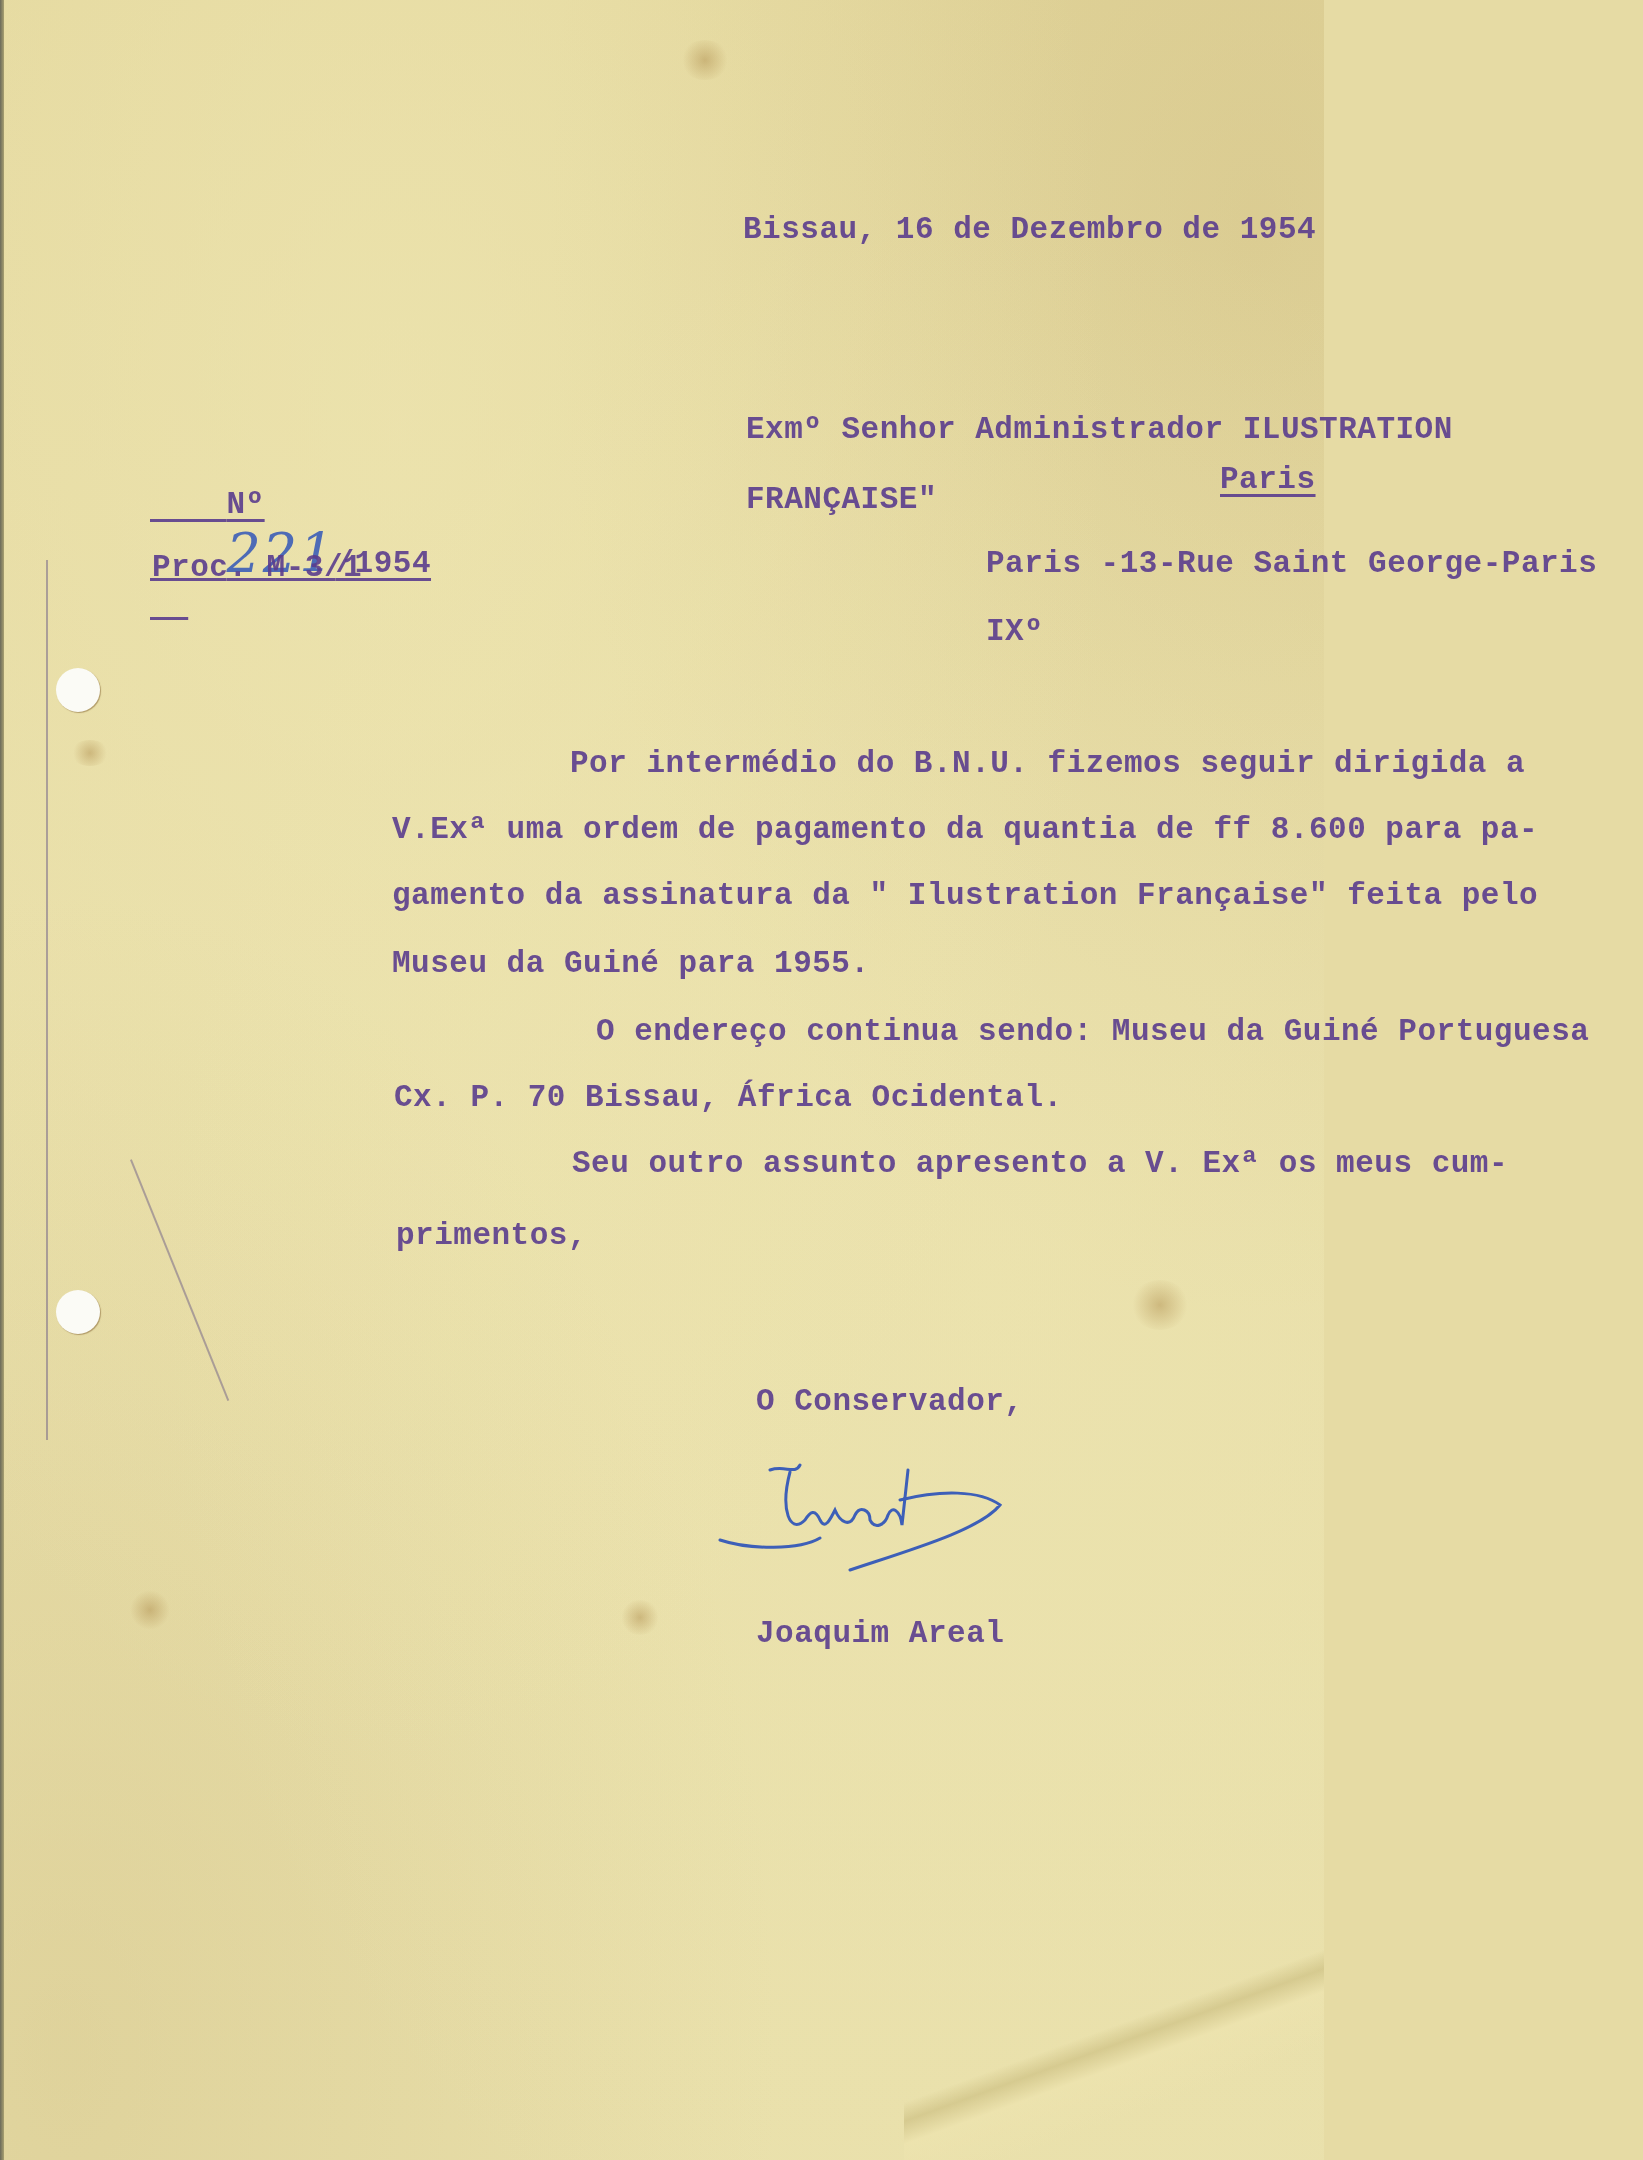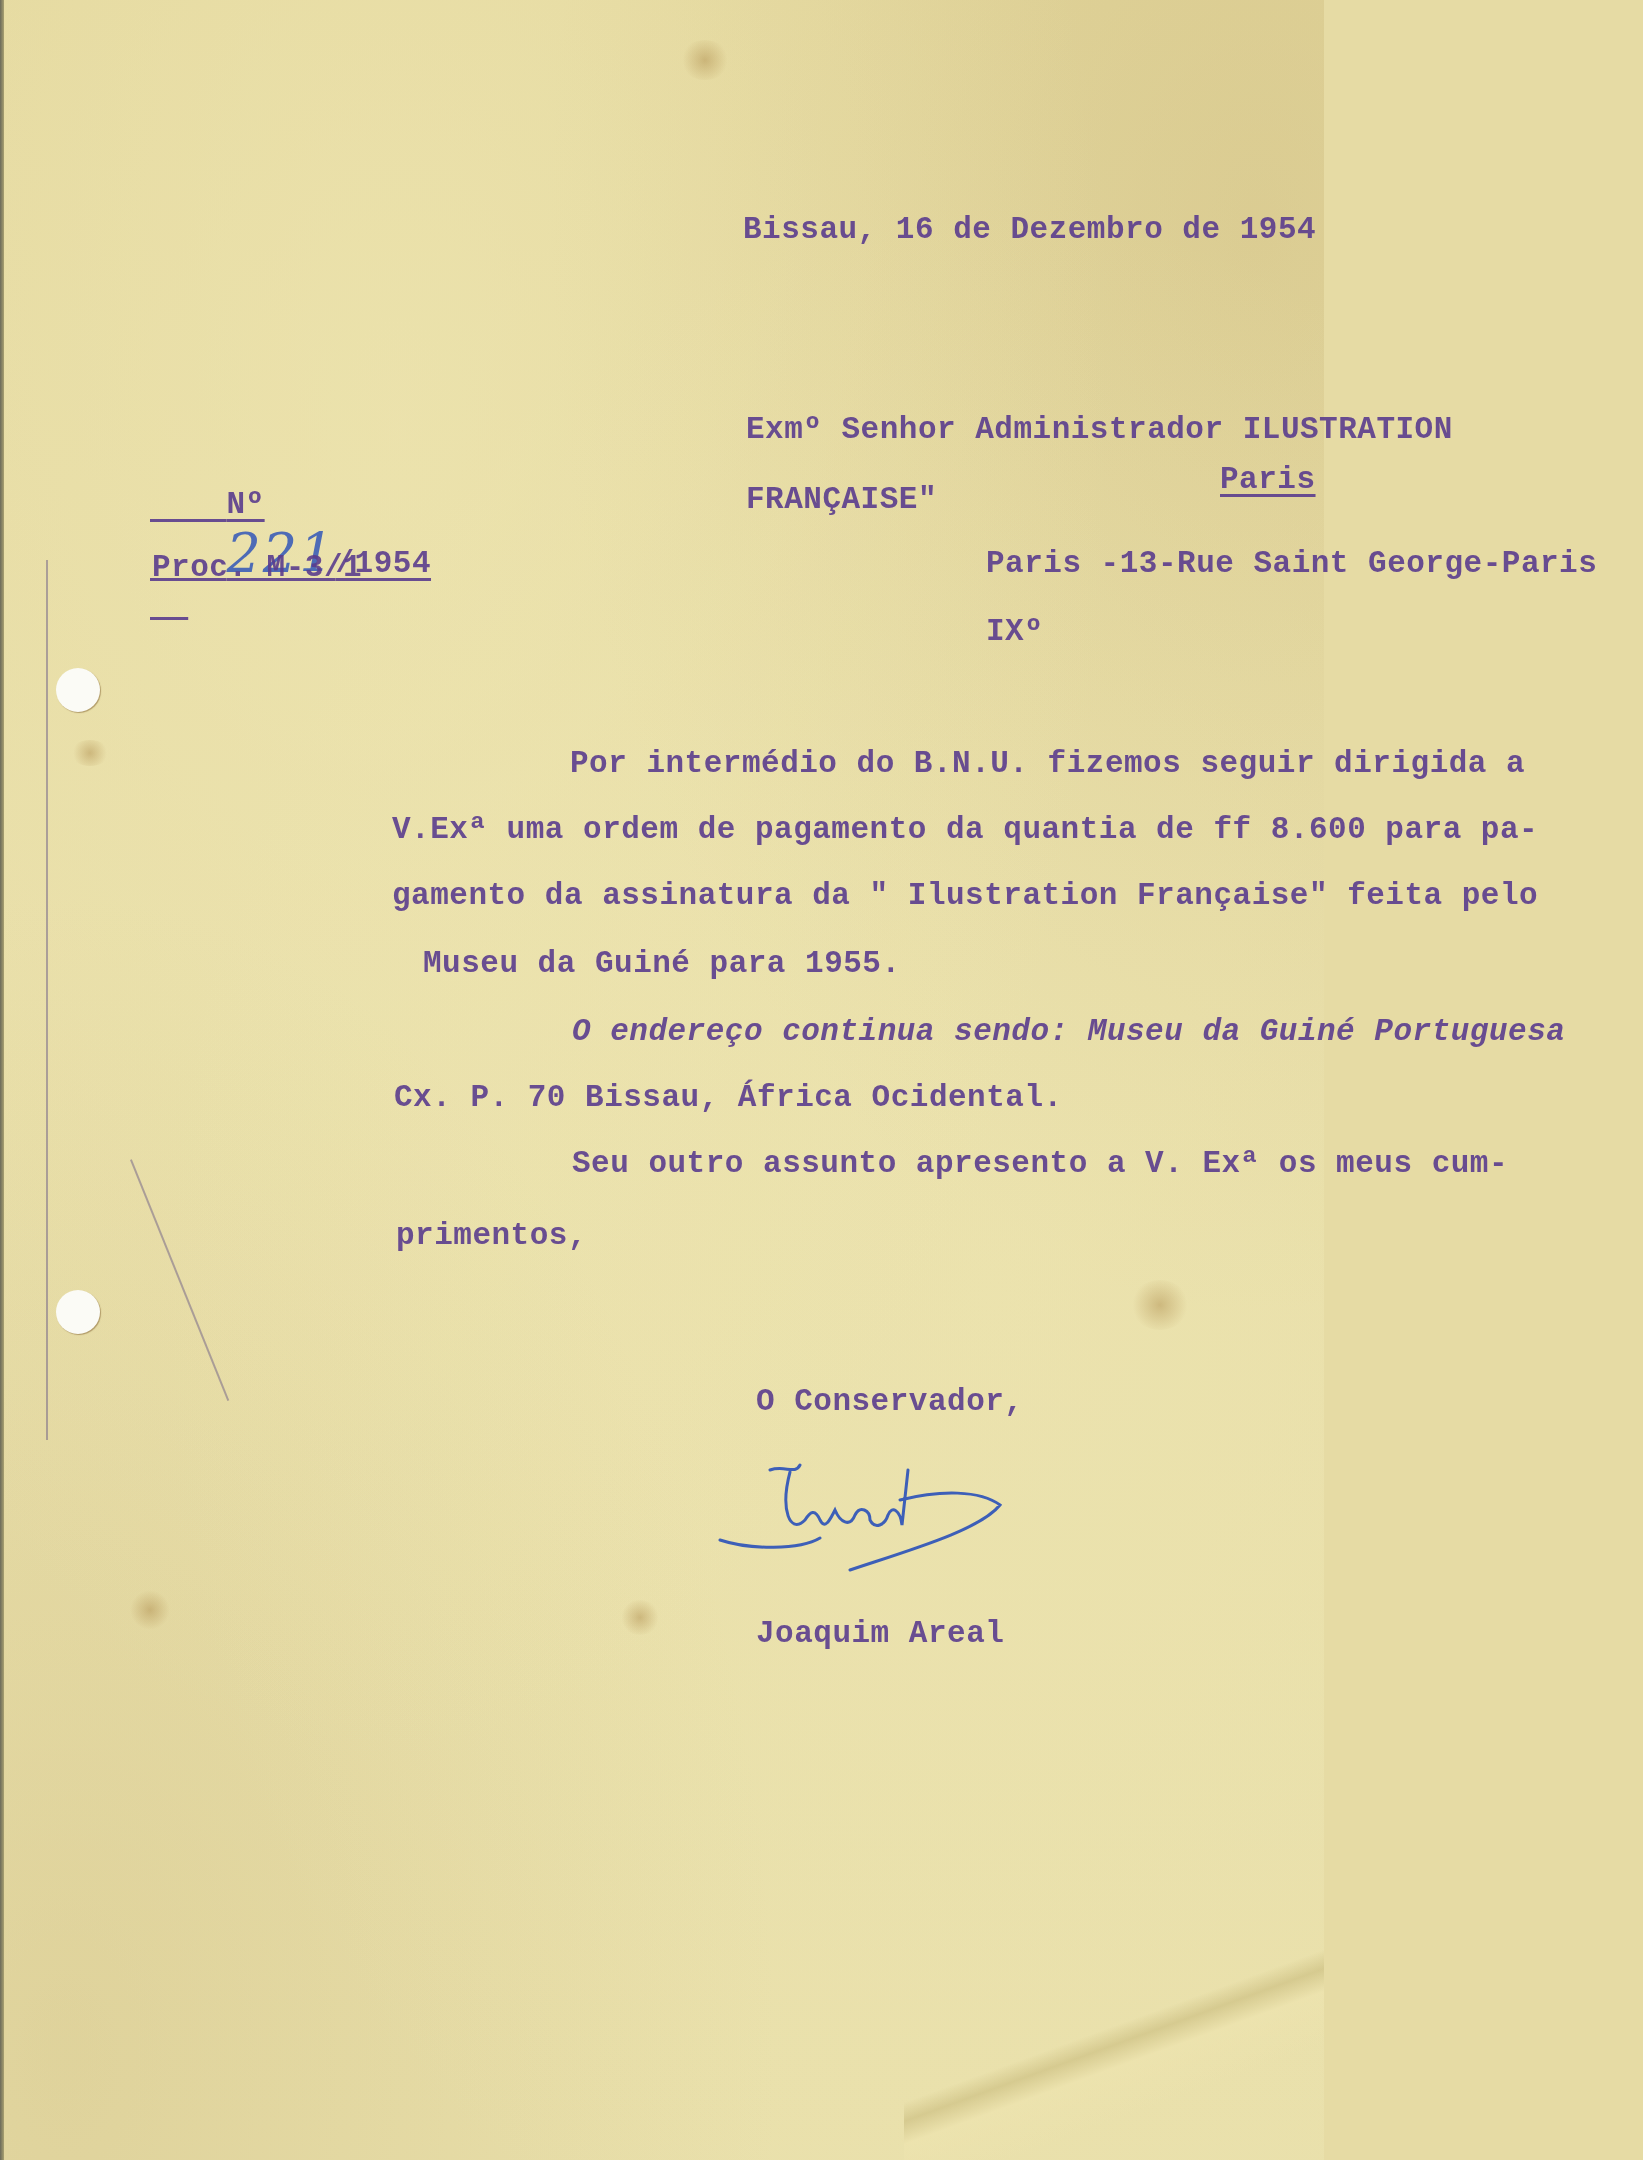--- a/index.html
+++ b/index.html
@@ -75,22 +75,22 @@
 
   <div class="t" style="left:746px;top:412px;">Exmº Senhor Administrador ILUSTRATION</div>
   <div class="t" style="left:746px;top:482px;">FRANÇAISE"</div>
   <div class="t u" style="left:1220px;top:462px;text-align:right;">Paris</div>
   <div class="t" style="left:986px;top:546px;">Paris -13-Rue Saint George-Paris</div>
   <div class="t" style="left:986px;top:614px;">IXº</div>
 
   <div class="t" style="left:570px;top:746px;">Por intermédio do B.N.U. fizemos seguir dirigida a</div>
   <div class="t" style="left:392px;top:812px;">V.Exª uma ordem de pagamento da quantia de ff 8.600 para pa-</div>
   <div class="t" style="left:392px;top:878px;">gamento da assinatura da " Ilustration Française" feita pelo</div>
-  <div class="t" style="left:392px;top:946px;margin-left:31px;">Museu da Guiné para 1955.</div>
-  <div class="t" style="left:572px;top:1014px;font-style:italic;">O endereço continua sendo: Museu da Guiné Portuguesa</div>
+  <div class="t" style="left:392px;top:946px;">Museu da Guiné para 1955.</div>
+  <div class="t" style="left:596px;top:1014px;">O endereço continua sendo: Museu da Guiné Portuguesa</div>
   <div class="t" style="left:394px;top:1080px;">Cx. P. 70 Bissau, África Ocidental.</div>
   <div class="t" style="left:572px;top:1146px;">Seu outro assunto apresento a V. Exª os meus cum-</div>
   <div class="t" style="left:396px;top:1218px;">primentos,</div>
 
   <div class="t" style="left:756px;top:1384px;">O Conservador,</div>
   <svg class="signature" viewBox="0 0 310 130">
     <path d="M10 90 C 40 100, 90 100, 110 88 M60 20 C 75 15, 85 25, 90 15 M80 22 C 70 60, 80 85, 95 70 C 100 62, 105 58, 110 70 C 115 80, 120 70, 125 60 C 130 72, 140 78, 145 65 C 150 55, 160 60, 160 70 C 165 80, 175 75, 178 65 C 182 55, 190 60, 192 75 L 198 20 M 190 50 C 230 40, 270 40, 290 55 C 270 80, 200 100, 140 120" fill="none" stroke="#3d5fb8" stroke-width="3" stroke-linecap="round"></path>
   </svg>
   <div class="t" style="left:756px;top:1616px;">Joaquim Areal</div>
 </div>

